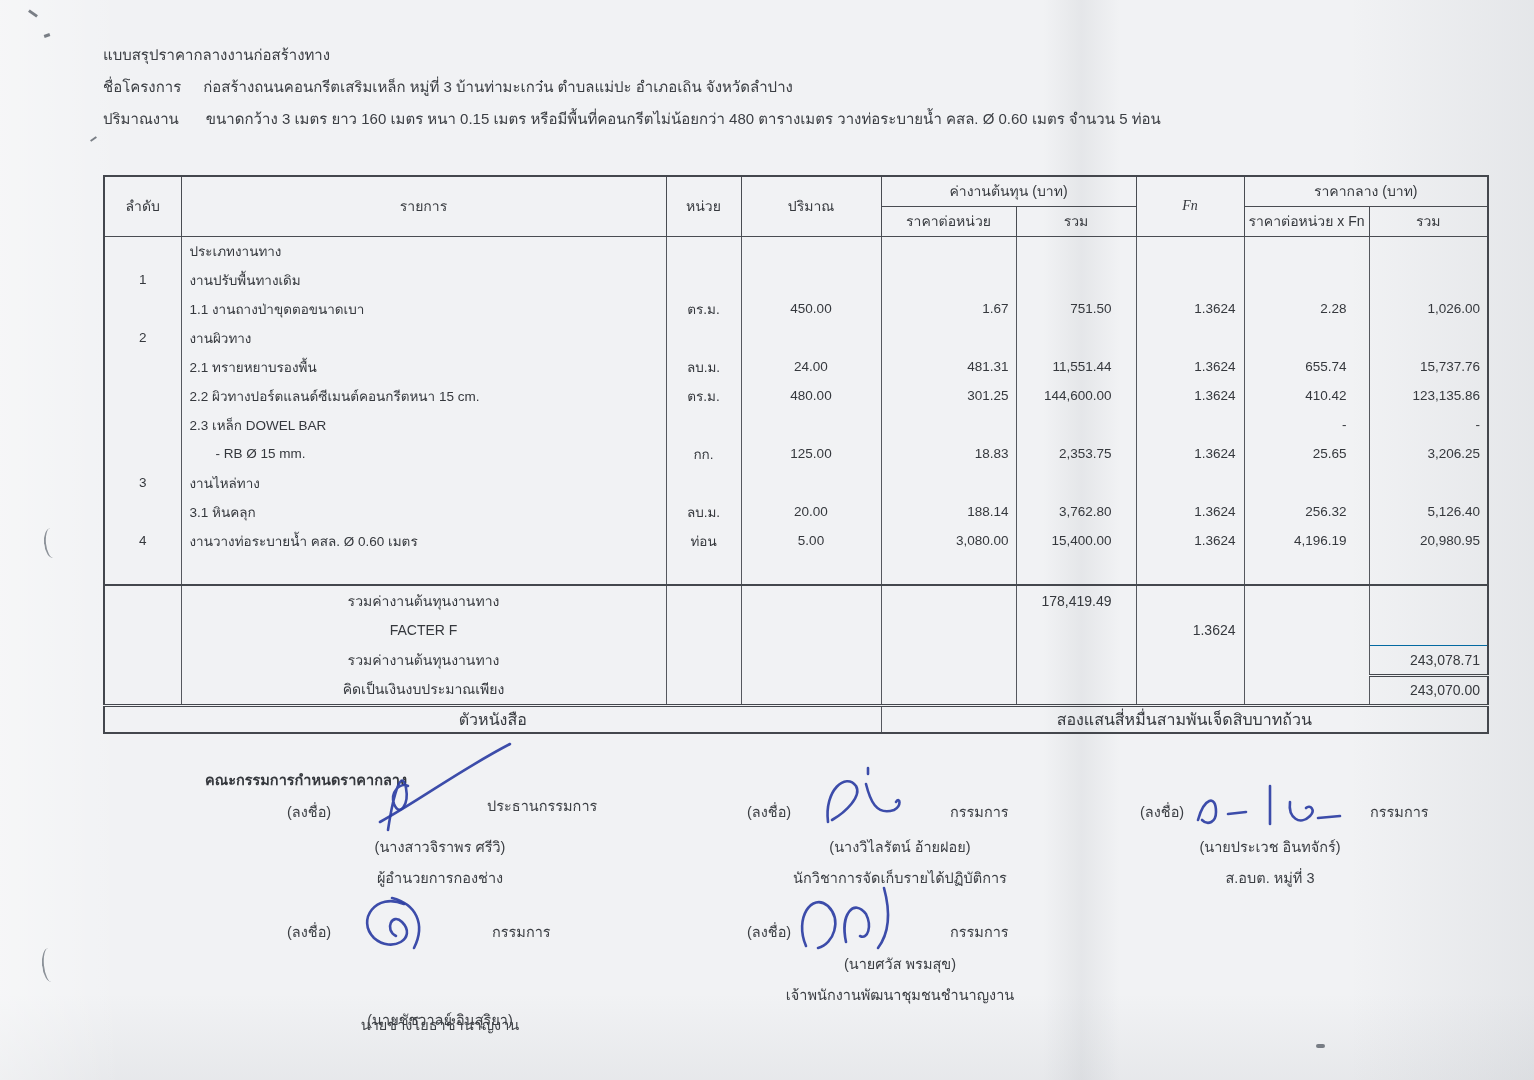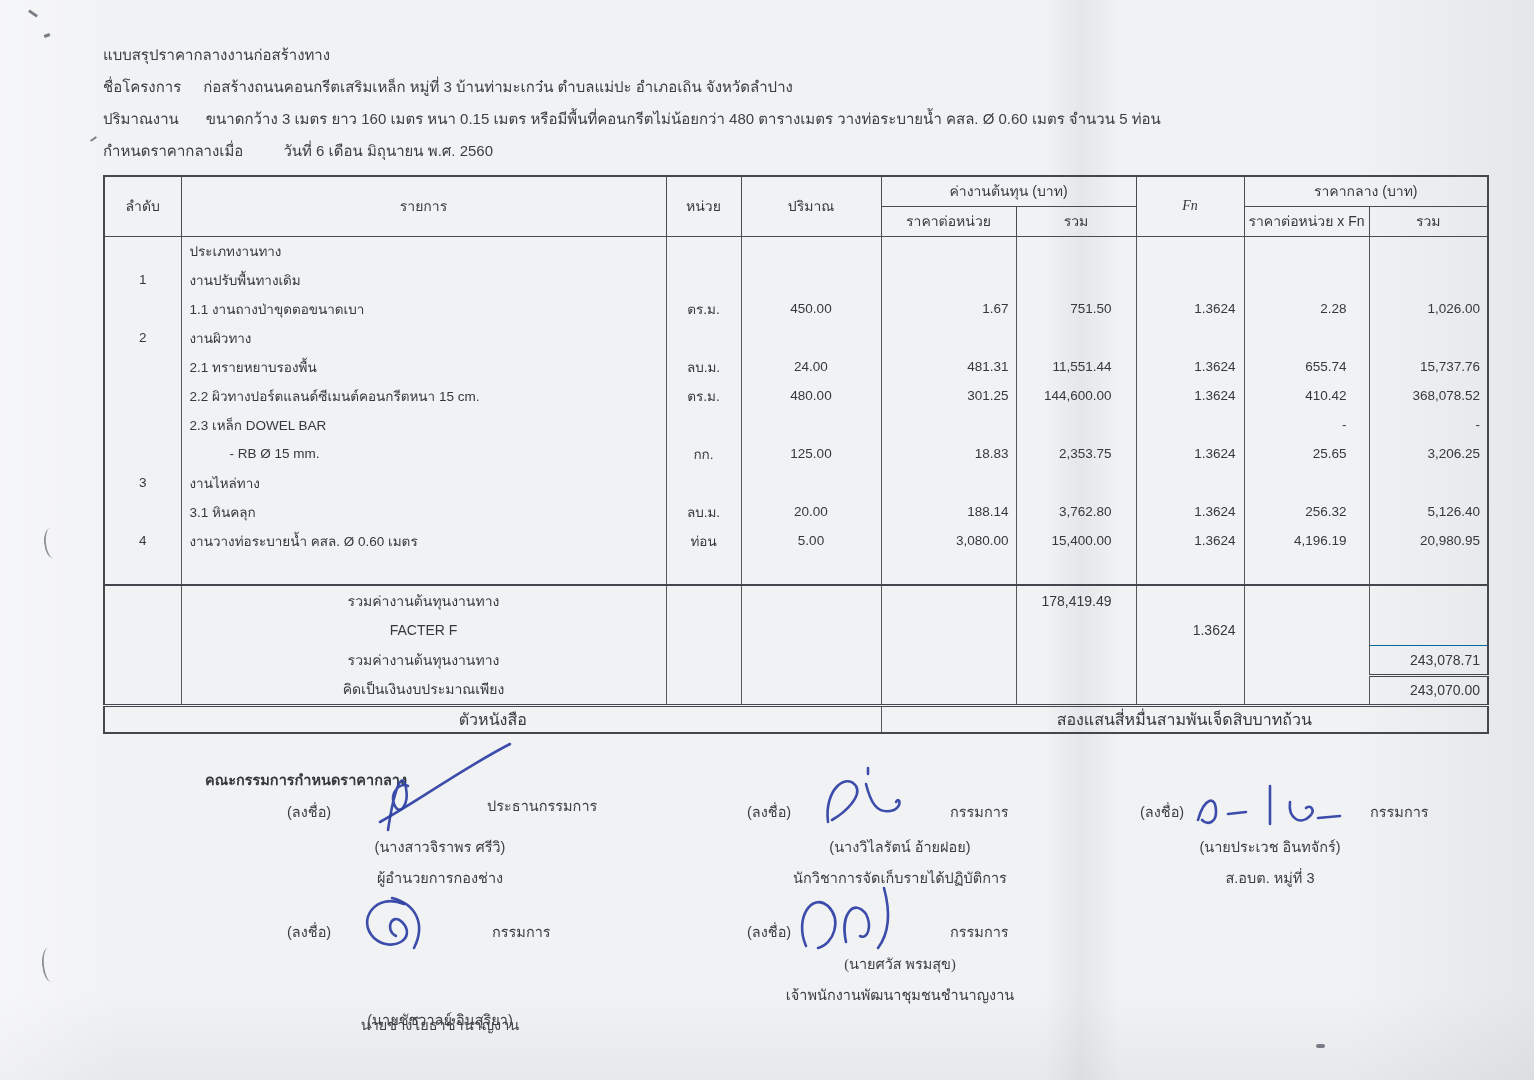--- a/index.html
+++ b/index.html
@@ -45,21 +45,21 @@
     border-left:1px solid #55585e; border-right:1px solid #55585e;
     font-weight:normal; overflow:hidden; white-space:nowrap;
   }
   .cost-table thead th { border:1px solid #494c52; text-align:center; font-size:14px; height:30px; }
   .cost-table { border:2px solid #44474d; }
   .fn-h { font-style:italic; font-family:"Liberation Serif", serif; }
   .sub-h-small { font-size:11.5px; }
   .body-row { height:29px; }
   .c-no { text-align:center; }
   .c-item { padding-left:8px; }
-  .c-item.indent { padding-left:48px;margin-top:16px; }
+  .c-item.indent { padding-left:34px;margin-top:16px; }
   .c-unit { text-align:center; }
   .c-qty { text-align:center; }
   .c-ucost { text-align:right; padding-right:7px; }
   .c-tcost { text-align:right; padding-right:24px; }
   .c-fn { text-align:right; padding-right:8px; }
   .c-umid { text-align:right; padding-right:22px; }
   .c-tmid { text-align:right; padding-right:7px; }
   .spacer-row { height:30px; }
   .sum-row { height:30px; font-size:14px;margin-top:32px; }
   .sum-row-first td { border-top:2px solid #44474d; }
@@ -90,24 +90,20 @@
   <div class="doc-line">
       <span>แบบสรุปราคากลางงานก่อสร้างทาง</span>
     </div>
   <div class="doc-line">
     <span class="lbl-project">ชื่อโครงการ</span>
     <span class="val">ก่อสร้างถนนคอนกรีตเสริมเหล็ก  หมู่ที่ 3  บ้านท่ามะเกว๋น  ตำบลแม่ปะ   อำเภอเถิน   จังหวัดลำปาง</span>
   </div>
   <div class="doc-line">
     <span class="lbl-qty">ปริมาณงาน</span>
     <span class="val">ขนาดกว้าง  3  เมตร  ยาว  160  เมตร  หนา  0.15  เมตร  หรือมีพื้นที่คอนกรีตไม่น้อยกว่า  480  ตารางเมตร  วางท่อระบายน้ำ คสล. Ø 0.60 เมตร จำนวน 5 ท่อน</span>
-  </div>
-  <div class="doc-line">
-    <span class="lbl-date">กำหนดราคากลางเมื่อ</span>
-    <span class="val">วันที่  6   เดือน  มิถุนายน   พ.ศ. 2560</span>
   </div>
 </div>
 
 <table class="cost-table">
   <colgroup>
     <col style="width:77px">
       <col style="width:485px">
       <col style="width:75px">
       <col style="width:140px">
     <col style="width:135px">
@@ -191,21 +187,21 @@
     </tr>
     <tr class="body-row">
       <td class="c-no"></td>
       <td class="c-item">2.2 ผิวทางปอร์ตแลนด์ซีเมนต์คอนกรีตหนา 15 cm.</td>
       <td class="c-unit">ตร.ม.</td>
       <td class="c-qty">480.00</td>
       <td class="c-ucost">301.25</td>
       <td class="c-tcost">144,600.00</td>
       <td class="c-fn">1.3624</td>
       <td class="c-umid">410.42</td>
-      <td class="c-tmid">368,078.52</td>
+      <td class="c-tmid">123,135.86</td>
     </tr>
     <tr class="body-row">
       <td class="c-no"></td>
       <td class="c-item">2.3 เหล็ก DOWEL BAR</td>
       <td class="c-unit"></td>
       <td class="c-qty"></td>
       <td class="c-ucost"></td>
       <td class="c-tcost"></td>
       <td class="c-fn"></td>
       <td class="c-umid">-</td>
@@ -353,19 +349,19 @@
 <div class="sig-text" style="left:492px; top:920px;">กรรมการ</div>
 <div class="sig-text sig-center" style="left:300px; top:1008px; width:280px;">(นายชัชวาลย์  อินสุริยา)</div>
 <div class="sig-text sig-center" style="left:300px; top:983px; width:280px;margin-top:30px;">นายช่างโยธาชำนาญงาน</div>
 <svg class="signature-svg" style="left:340px; top:890px;" width="110" height="75" viewBox="0 0 110 75">
   <path d="M64,14 C36,2 16,30 34,48 C52,64 78,48 62,32 C52,22 44,40 56,46"></path>
   <path d="M52,8 C76,14 86,34 74,58"></path>
 </svg>
 
 <div class="sig-text" style="left:747px; top:920px;">(ลงชื่อ)</div>
 <div class="sig-text" style="left:950px; top:920px;">กรรมการ</div>
-<div class="sig-text sig-center" style="left:760px; top:952px; width:280px;font-family:Liberation Serif, serif;">(นายศวัส  พรมสุข)</div>
+<div class="sig-text sig-center" style="left:760px; top:952px; width:280px;">(นายศวัส  พรมสุข)</div>
 <div class="sig-text sig-center" style="left:740px; top:983px; width:320px;">เจ้าพนักงานพัฒนาชุมชนชำนาญงาน</div>
 <svg class="signature-svg" style="left:790px; top:880px;" width="140" height="80" viewBox="0 0 140 80">
   <path d="M16,66 C4,38 22,12 38,26 C52,40 44,64 28,68"></path>
   <path d="M56,62 C50,34 64,18 76,34 C82,46 78,60 70,56"></path>
   <path d="M94,8 C100,30 100,52 88,68"></path>
 </svg>
 
 </body></html>

